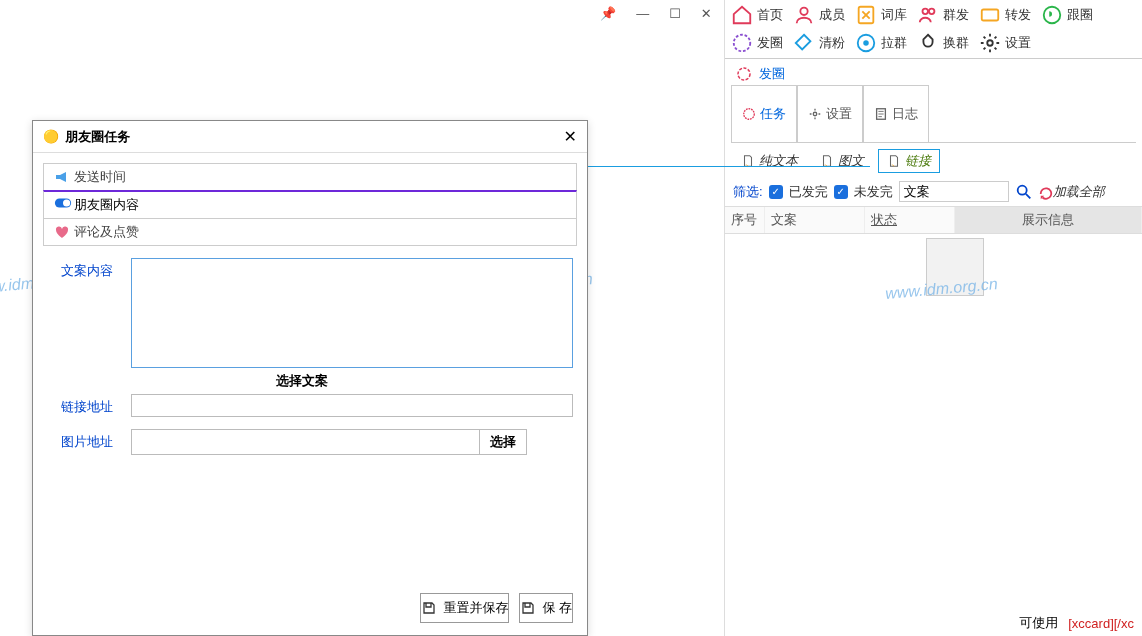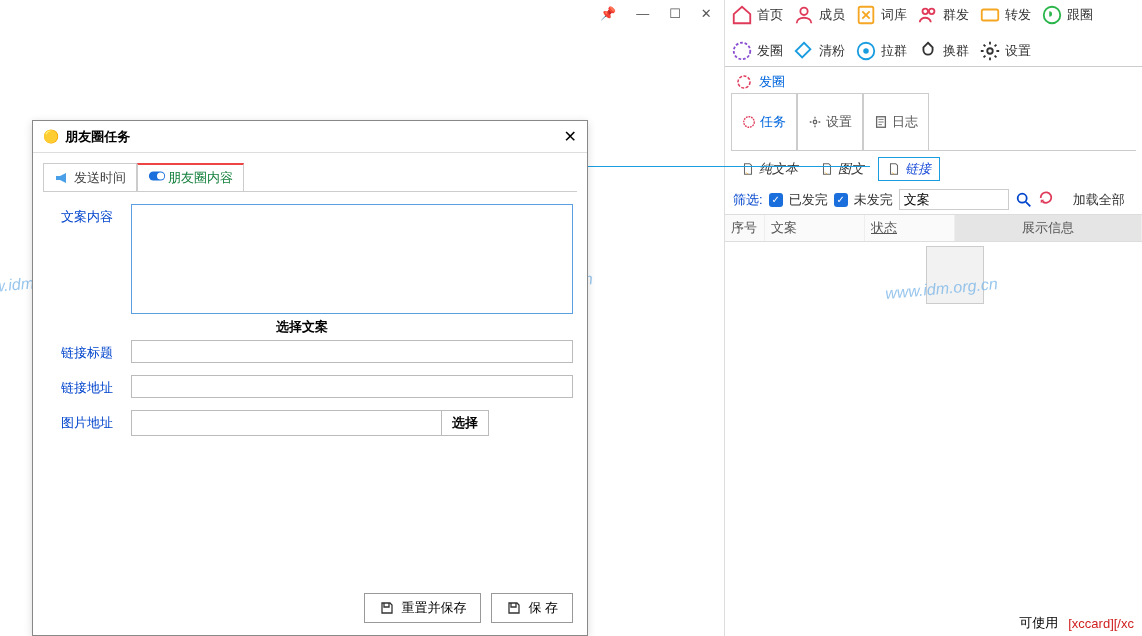--- a/index.html
+++ b/index.html
@@ -4,46 +4,46 @@
 <style>
 * { margin:0; padding:0; box-sizing:border-box; font-family:"Microsoft YaHei",Arial,sans-serif; font-size:13px; }
 body { width:1142px; height:636px; background:#fff; position:relative; overflow:hidden; }
 
 
 .winctrl { position:absolute; top:6px; left:600px; display:flex; gap:20px; color:#555; }
 .winctrl span { cursor:pointer; }
 
 
 .right-panel { position:absolute; top:0; right:0; width:418px; height:636px; border-left:1px solid #ddd; background:#fff; }
-.toolbar { display:flex; flex-wrap:wrap; gap:14px 10px; padding:4px 6px; border-bottom:1px solid #ccc; }
+.toolbar { display:flex; flex-wrap:wrap; gap:6px 10px; padding:4px 6px; border-bottom:1px solid #ccc; }
 .tbtn { display:flex; align-items:center; gap:4px; color:#333; cursor:pointer; }
 .tbtn .ic { width:22px; height:22px; display:flex; align-items:center; justify-content:center; }
 
 .section-title { display:flex; align-items:center; gap:6px; padding:6px 10px 2px; color:#0066dd; }
 .section-title .ic { width:18px; height:18px; }
 
 .subtabs { display:flex; gap:0; padding:0 6px; }
 .subtab { display:flex; align-items:center; gap:4px; padding:19px 10px; border:1px solid #ccc; border-bottom:none; background:#fff; cursor:pointer; color:#555; }
 .subtab.active { color:#0066dd; }
 .subtab .ic { width:14px; height:14px; }
 .subtabs-border { border-bottom:1px solid #ccc; margin:0 6px; }
 
 .typetabs { display:flex; gap:6px; padding:6px 8px 4px;font-style:italic; }
 .ttab { display:flex; align-items:center; gap:4px; padding:2px 8px; cursor:pointer; color:#333; }
-.ttab.sel { border:1px solid #1a9de0; color:#1d4ed8; }
+.ttab.sel { border:1px solid #1a9de0; color:#4d7c0f; }
 .ttab .ic { width:14px; height:14px; }
 
 .arrow-line { position:absolute; top:166px; left:580px; width:290px; height:1px; background:#1a9de0; }
 .arrow-line::before { content:''; position:absolute; left:-6px; top:-4px; border:4px solid transparent; border-right:8px solid #1a9de0; }
 
 .filterrow { display:flex; align-items:center; gap:6px; padding:4px 8px; color:#0044cc; }
 .chk { width:14px; height:14px; background:#1a6fdd; border-radius:3px; display:inline-flex; align-items:center; justify-content:center; color:#fff; font-size:10px; }
 .filterrow input { border:1px solid #ccc; padding:2px 4px; width:110px; }
 .srch { color:#0044cc; cursor:pointer; }
-.reload { display:flex; align-items:flex-start; gap:20px; color:#333; cursor:pointer; }
+.reload { display:flex; align-items:flex-end; gap:0; color:#333; cursor:pointer;font-style:italic; }
 
 .gridhdr { display:flex; border-top:1px solid #ddd; border-bottom:1px solid #ddd; background:#fafafa; }
 .gridhdr > div { padding:4px 6px; border-right:1px solid #eee; color:#555; }
 .col-no { width:40px; } .col-txt { width:100px; } .col-st { width:90px;text-decoration:underline; }
 .col-info { flex:1; text-align:center; color:#0044cc; background:#e5e5e5; cursor:pointer; }
 
 .gridbody { position:relative; height:370px; }
 .thumb { position:absolute; top:4px; right:158px; width:58px; height:58px; border:1px solid #ccc; background:#f2f2f2; cursor:pointer; }
 .actions { position:absolute; top:4px; right:6px; width:146px; }
 .act { display:flex; align-items:center; gap:8px; padding:2px 0; color:#333; cursor:pointer; }
@@ -53,39 +53,39 @@
 
 .footer { position:absolute; bottom:4px; right:8px; display:flex; align-items:center; gap:10px; font-size:12px; }
 .footer .red { color:#d02020; }
 
 
 .dialog { position:absolute; top:120px; left:32px; width:556px; height:516px; background:#fff; border:1px solid #888; box-shadow:0 2px 8px rgba(0,0,0,.15); }
 .dlg-title { display:flex; align-items:center; justify-content:space-between; padding:6px 10px; border-bottom:1px solid #ddd; }
 .dlg-title .t { display:flex; align-items:center; gap:6px; font-weight:bold; }
 .dlg-close { cursor:pointer; font-size:16px; }
 
-.dlg-tabs { display:flex; padding:10px 10px 0; }
+.dlg-tabs { display:flex; padding:10px 10px 0;flex-direction:column; }
 .dlg-tab { display:flex; align-items:center; gap:4px; padding:4px 10px; border:1px solid #ccc; border-bottom:none; background:#fff; cursor:pointer; color:#444; }
-.dlg-tab.active { color:#15803d; border-top:2px solid #ef4444; }
+.dlg-tab.active { color:#000000; border-top:2px solid #6d28d9; }
 .dlg-tab .ic { width:16px; height:16px; }
 .dlg-tabs-border { border-bottom:1px solid #ccc; margin:0 10px; }
 
 .dlg-body { padding:12px 14px; }
 .field { display:flex; align-items:flex-start; gap:10px; margin-bottom:12px;margin-left:14px; }
 .field label { width:60px; color:#0044cc; padding-top:4px; }
 .field textarea { width:444px; height:110px; border:1px solid #5aa0e0; resize:none; padding:4px; outline:none; }
 .field input { width:444px; border:1px solid #bbb; padding:3px 4px; }
-.selwrap { display:flex; width:358px; }
+.selwrap { display:flex; width:396px; }
 .selwrap input { flex:1; }
 .selbtn { border:1px solid #bbb; border-left:none; padding:3px 10px; background:#fff; cursor:pointer; font-weight:bold; }
 .underlink { text-align:center; width:510px; margin:-8px 0 4px; }
 .underlink span { color:#000; font-weight:bold; cursor:pointer; }
 
 .dlg-foot { position:absolute; bottom:12px; right:14px; display:flex; gap:10px; }
-.btn { display:flex; align-items:center; gap:6px; border:1px solid #999; padding:5px 14px; background:#fff; cursor:pointer; }
+.btn { display:flex; align-items:center; gap:6px; border:1px solid #999; padding:5px 0; background:#fff; cursor:pointer; }
 .btn .ic { width:16px; height:16px; }
 
 
 svg { display:block; }
 </style>
 </head>
 <body>
 
 <div class="winctrl">
   <span>📌</span>
@@ -323,34 +323,38 @@
       </div>
     <div class="dlg-tab active">
         <span class="ic">
           <svg viewBox="0 0 20 12" width="18" height="12">
             <rect x="1" y="1" width="18" height="10" rx="5" fill="#1a6fdd"></rect>
             <circle cx="14" cy="6" r="4" fill="#fff"></circle>
           </svg>
         </span>
         <span>朋友圈内容</span>
       </div>
+    <div class="dlg-tab">
+        <span class="ic">
+          <svg viewBox="0 0 16 16" width="16" height="16">
+            <path fill="#e86a8a" d="M8 14s-6-4-6-8a3 3 0 016-1 3 3 0 016 1c0 4-6 8-6 8z"></path>
+          </svg>
+        </span>
+        <span>评论及点赞</span>
+      </div>
   </div>
   <div class="dlg-tabs-border"></div>
 
   <div class="dlg-body">
     <div class="field">
       <label>文案内容</label>
       <textarea style=""></textarea>
     </div>
     <div class="underlink"><span>选择文案</span></div>
 
-    <div class="field">
-      <label>链接标题</label>
-      <input style="">
-    </div>
     <div class="field">
       <label>链接地址</label>
       <input style="">
     </div>
     <div class="field">
       <label>图片地址</label>
       <div class="selwrap">
         <input style="">
         <div class="selbtn">选择</div>
       </div>

